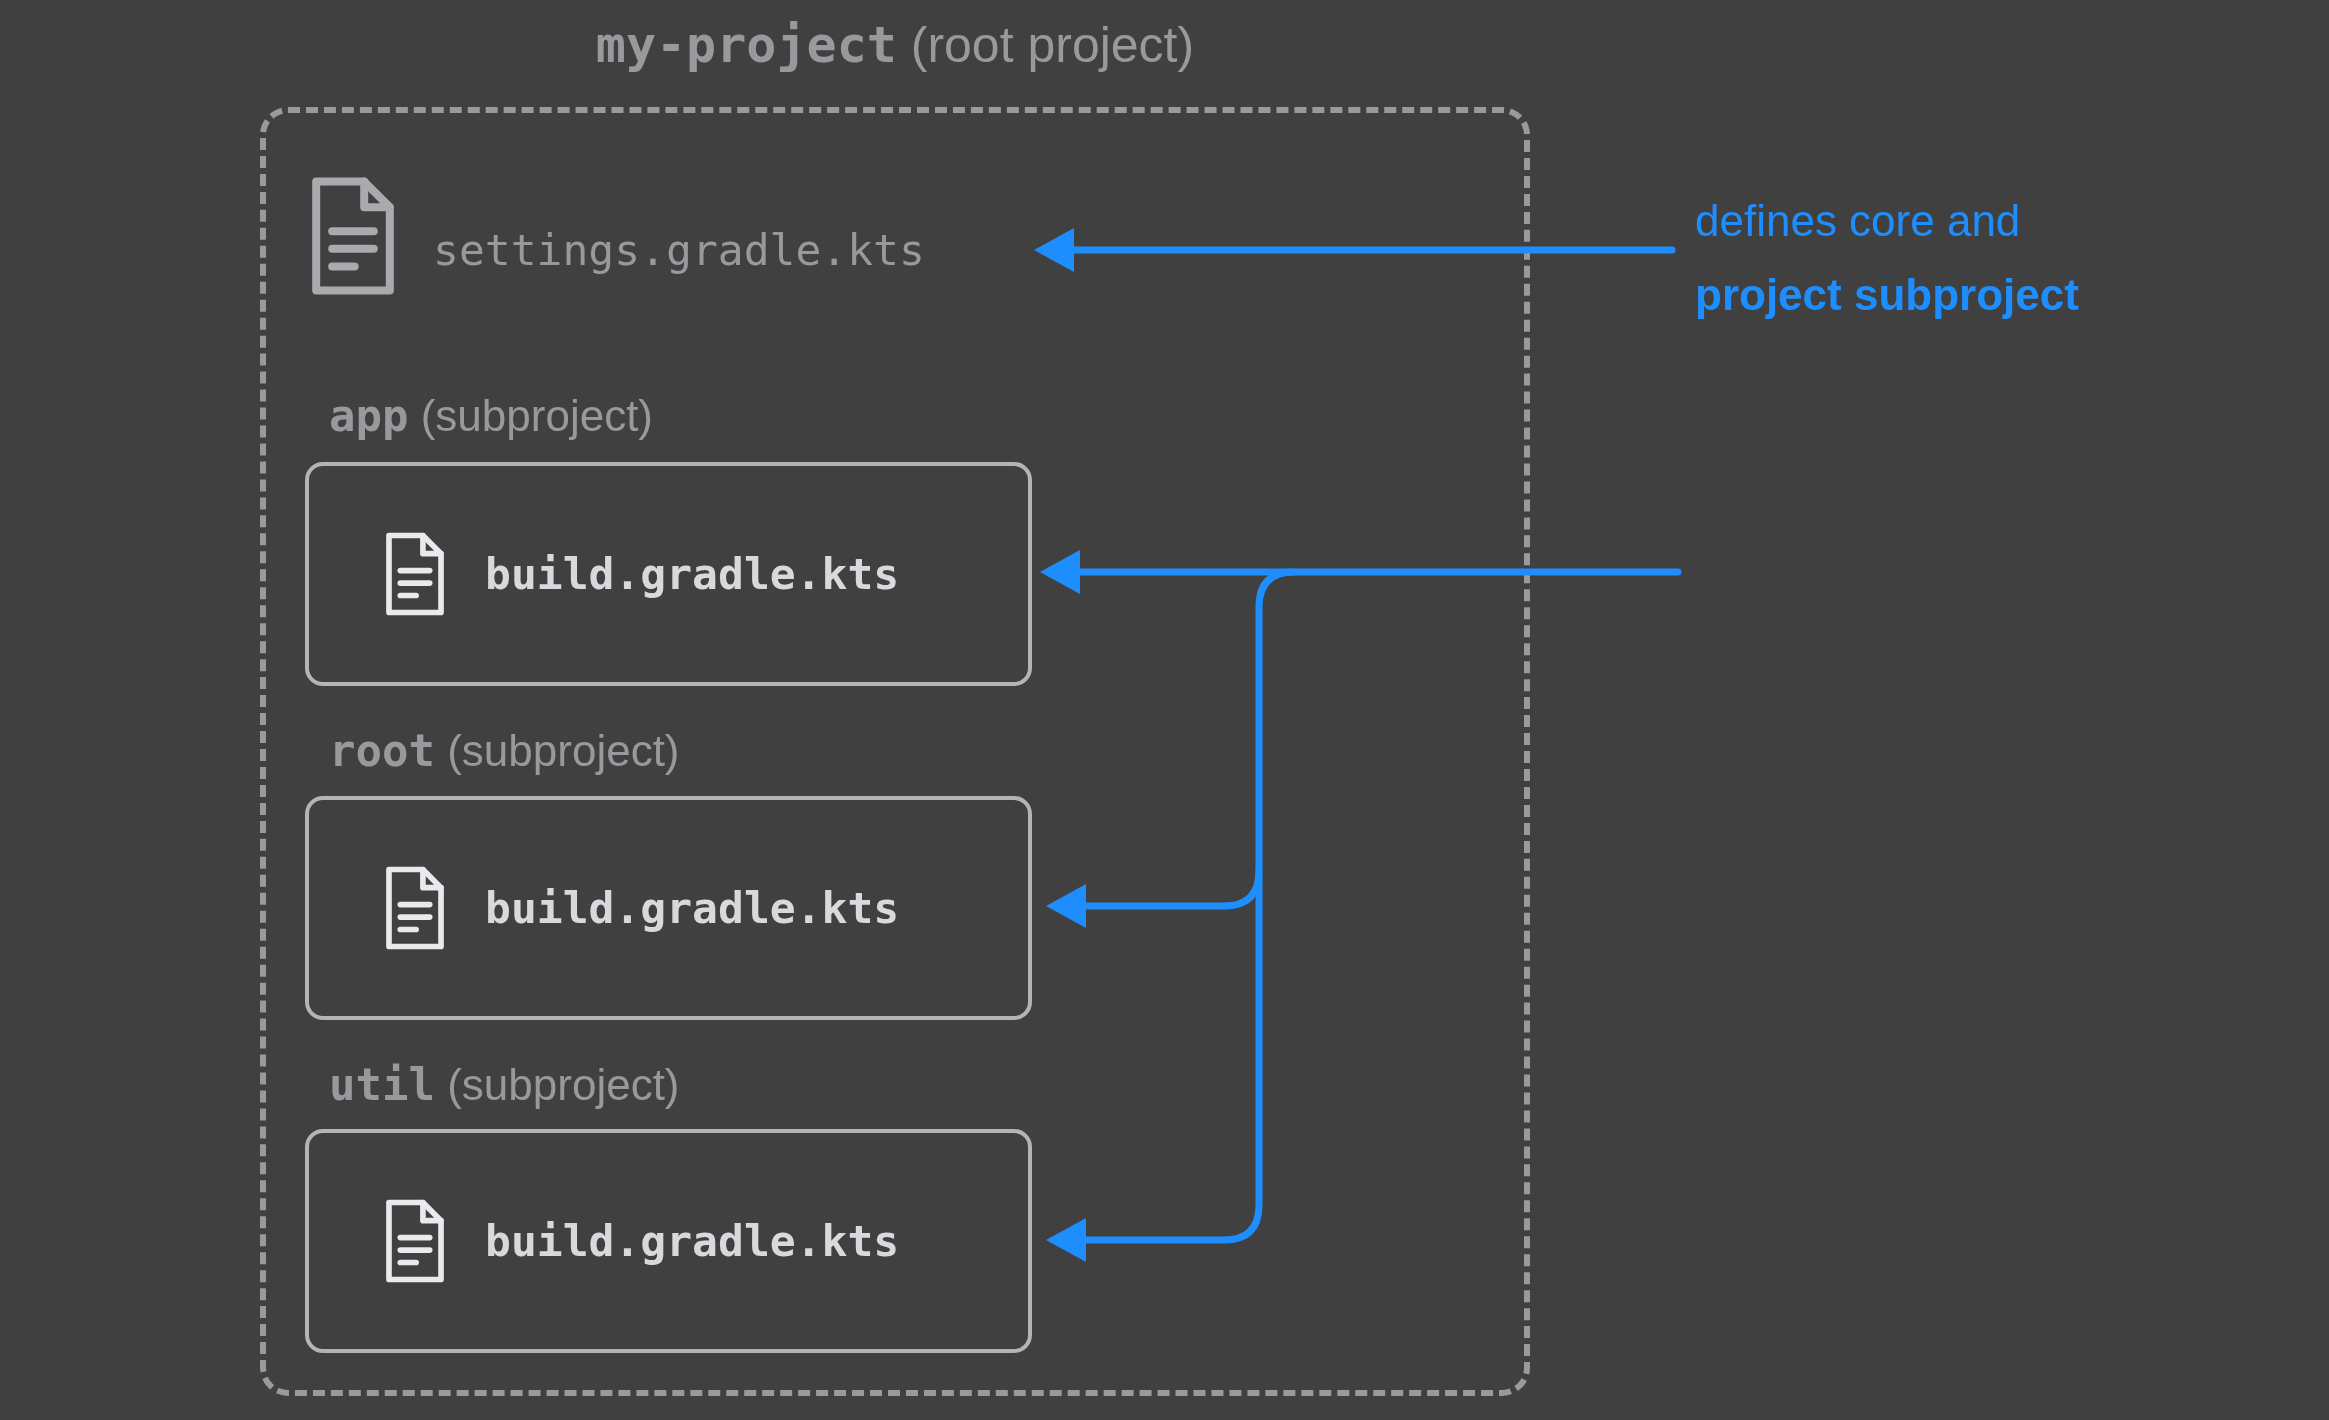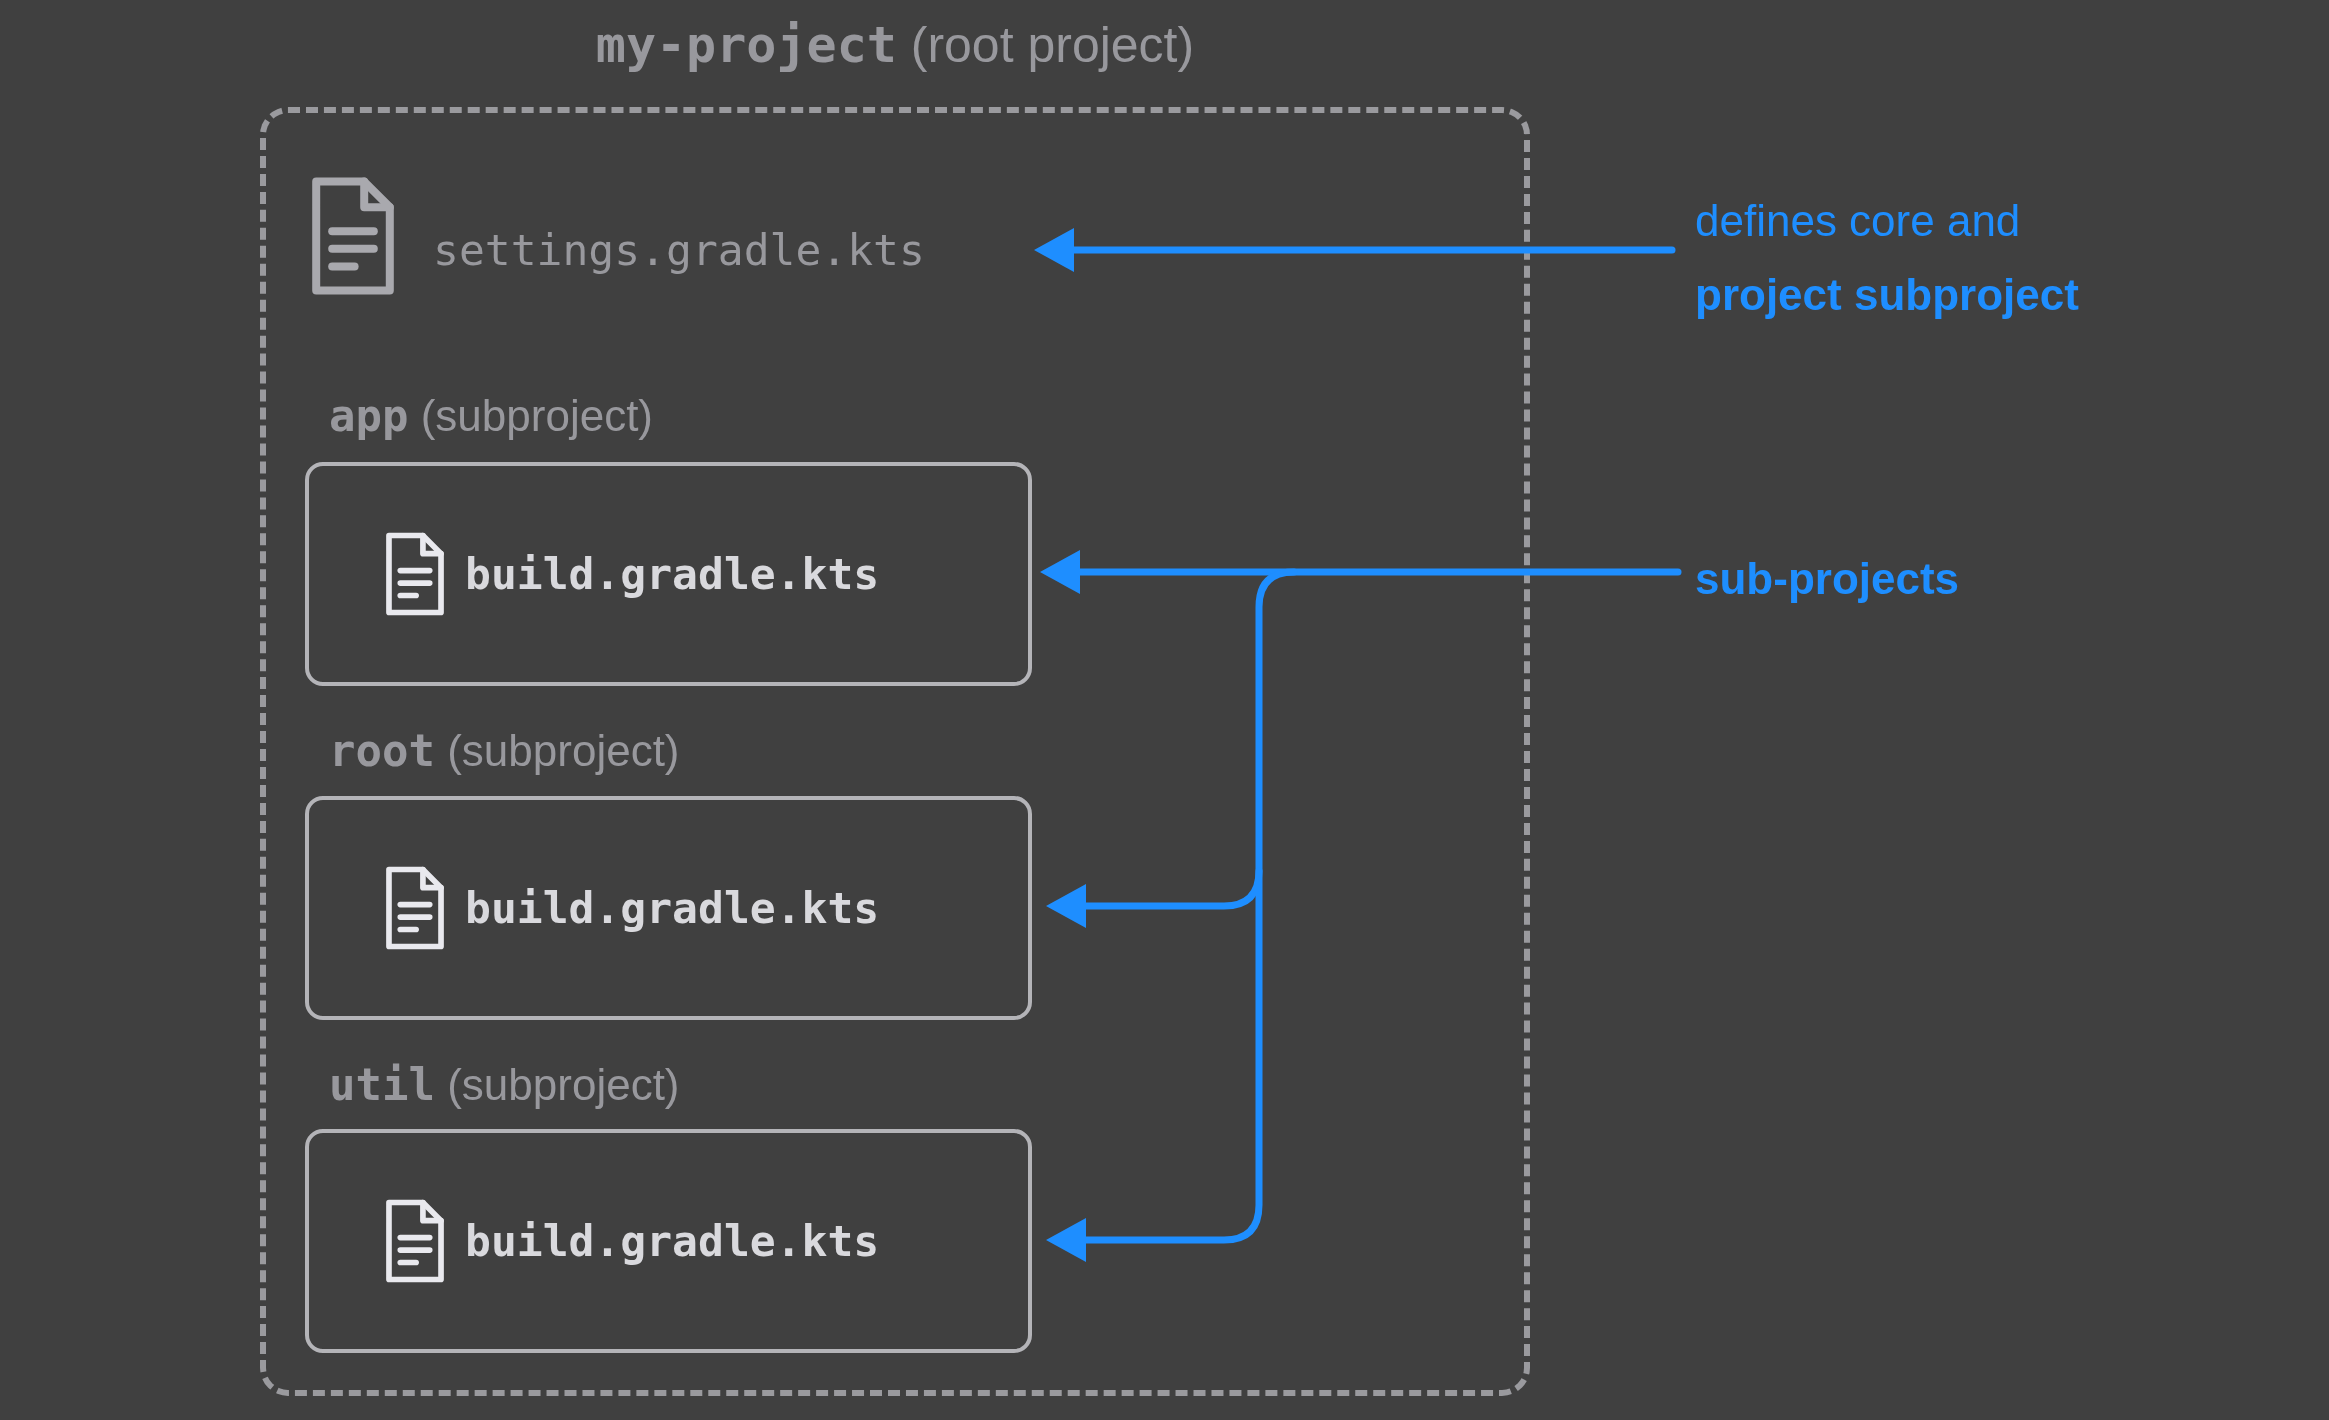--- a/index.html
+++ b/index.html
@@ -35,21 +35,21 @@
     position:absolute; left:329px; font-size:44px; color:#98989d; white-space:nowrap;
   }
   .sub-label .code { font-weight:600; }
   .label-app  { top:390px; }
   .label-core { top:725px; }
   .label-util { top:1059px; }
 
   .sub-box {
     position:absolute; left:305px; width:727px; height:224px;
     border:4px solid #b4b4b8; border-radius:18px; box-sizing:border-box;
-    display:flex; align-items:center; padding-left:72px; gap:16px;
+    display:flex; align-items:center; padding-left:72px; gap:36px;
   }
   .box-app  { top:462px; }
   .box-core { top:796px; }
   .box-util { top:1129px; }
   .sub-box .file-label {
     font-size:43px; font-weight:600; color:#d9d9dd;
   }
 
   .note {
     position:absolute; left:1695px; color:#1e8eff;
@@ -135,21 +135,20 @@
         <path d="M17 57 H31" stroke-width="5"></path>
       </svg>
     </span>
     <span class="file-label code">build.gradle.kts</span>
   </div>
 
   <div class="note note-settings">
     <div>defines core and</div>
     <div class="bold">project subproject</div>
   </div>
-  <div class="note note-subprojects">sub-projects</div>
 
   <svg class="connectors" viewBox="0 0 2329 1420">
 
     <path d="M1672 250 H1070"></path>
     <polygon points="1034,250 1074,228 1074,272"></polygon>
 
     <path d="M1678 572 H1076"></path>
     <polygon points="1040,572 1080,550 1080,594"></polygon>
 
     <path d="M1294 572 Q1259 572 1259 607 V1205 Q1259 1240 1224 1240 H1082"></path>

